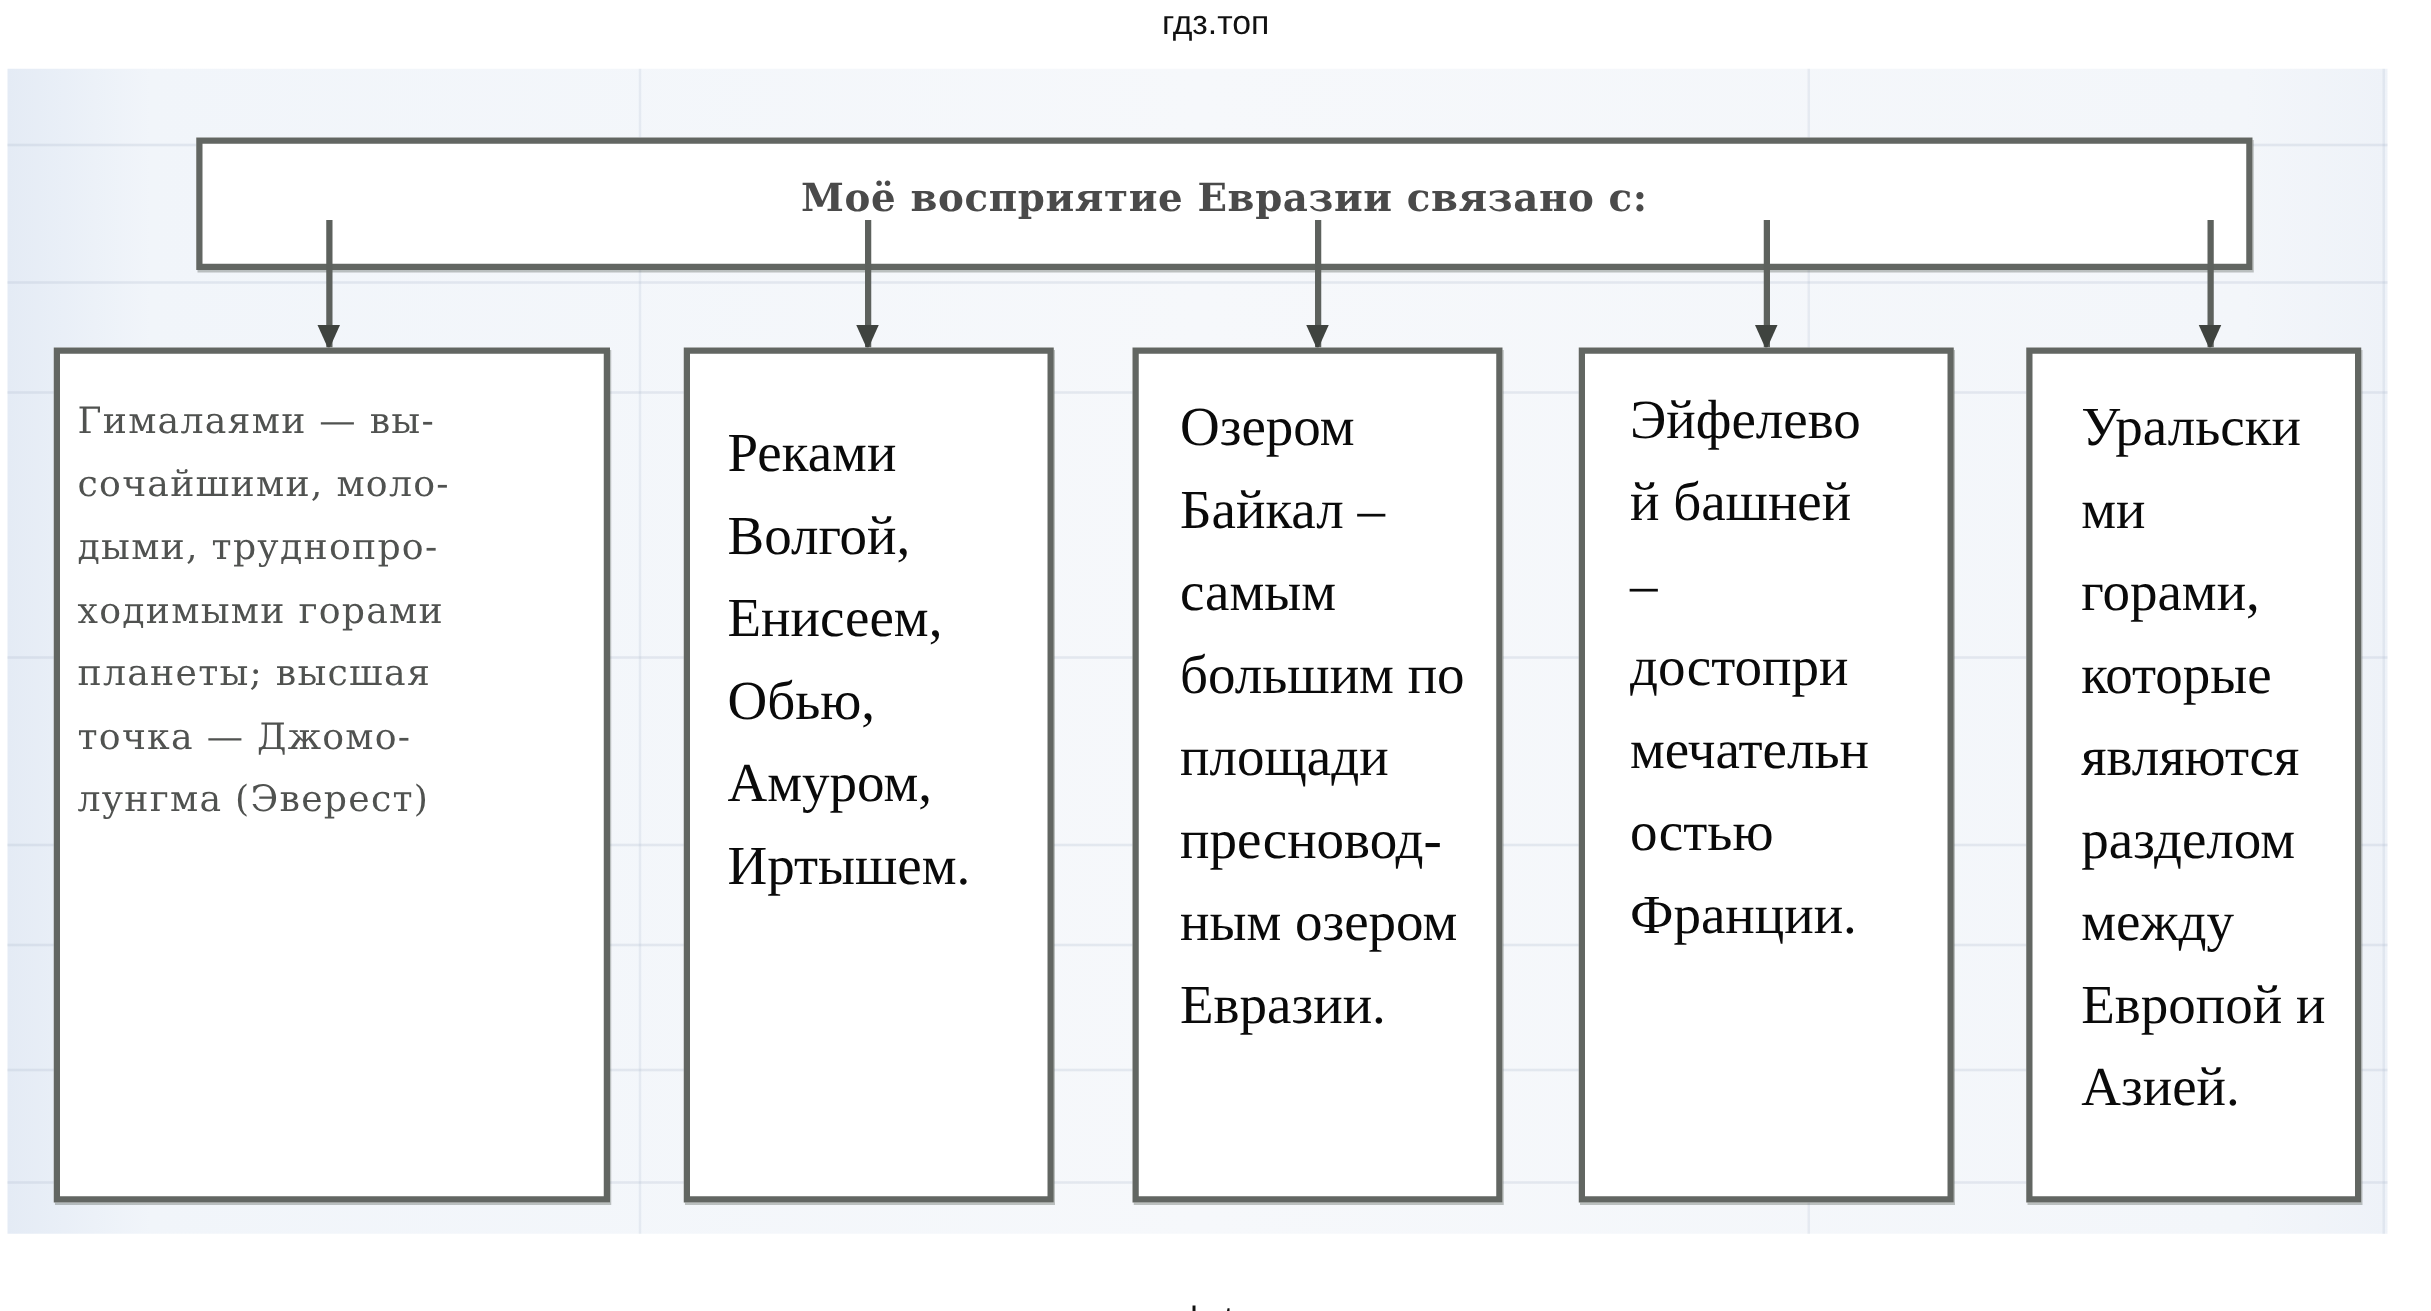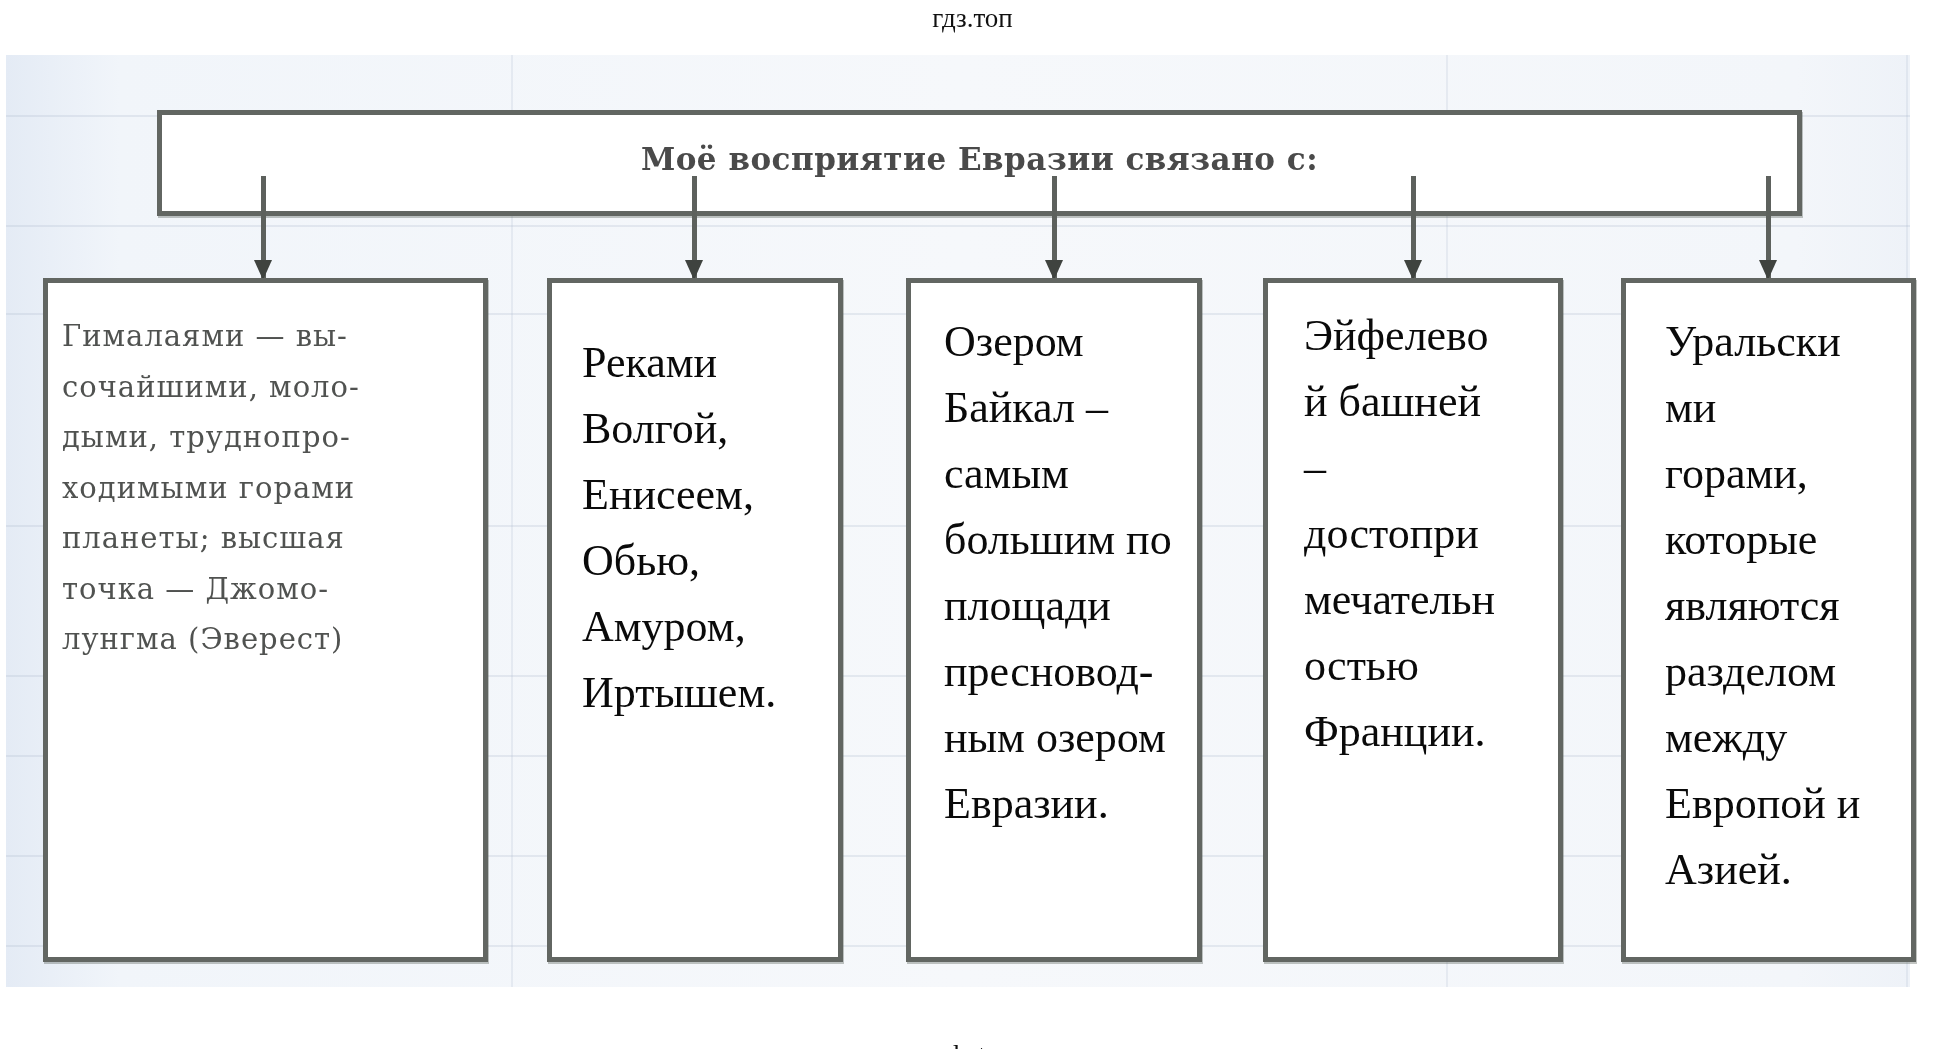--- a/index.html
+++ b/index.html
@@ -9,21 +9,21 @@
       height: 1049px;
       background: #ffffff;
       overflow: hidden;
       position: relative;
     }
     .watermark {
       position: absolute;
       left: 0;
       width: 1945px;
       text-align: center;
-      font-family: Liberation Serif, serif;
+      font-family: Liberation Sans, sans-serif;
       font-size: 27px;
       color: #111111;
       line-height: 1;
     }
     .wm-top { top: 5px; }
     .wm-bottom { top: 1013px; margin-top: 29px; }
 
     .scan {
       position: absolute;
       left: 6px;
@@ -95,21 +95,21 @@
     }
 
     .child {
       top: 278px;
       height: 684px;
     }
     .child-1 { left: 43px;  width: 445px; }
     .child-2 { left: 547px; width: 296px; }
     .child-3 { left: 906px; width: 296px; }
     .child-4 { left: 1263px; width: 300px; padding-left: 25px; }
-    .child-5 { left: 1621px; width: 295px; }
+    .child-5 { left: 1621px; width: 268px; }
 
     .body-text {
       position: absolute;
       font-family: "Liberation Serif", "DejaVu Serif", serif;
       font-size: 44px;
       line-height: 66px;
       color: #0a0a0a;
       white-space: pre-line;
     }
     .child-2 .body-text { left: 30px; top: 22px; margin-top: 25px; }

